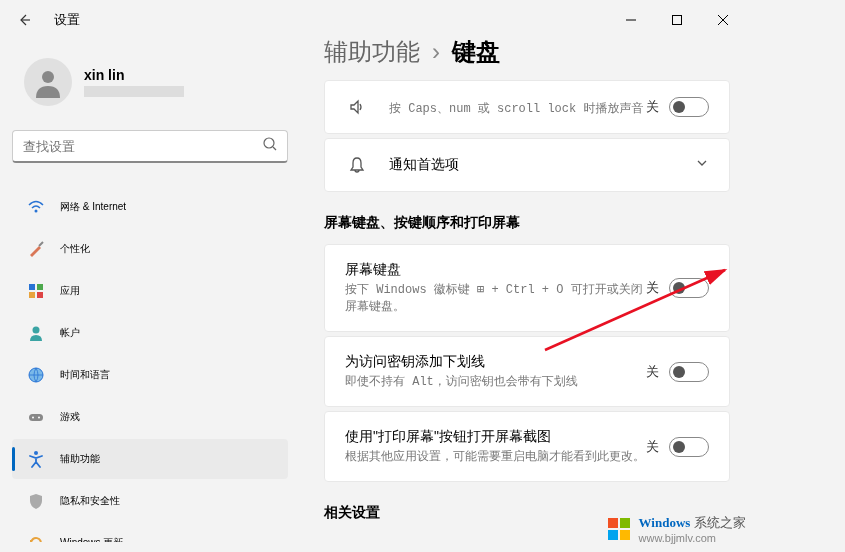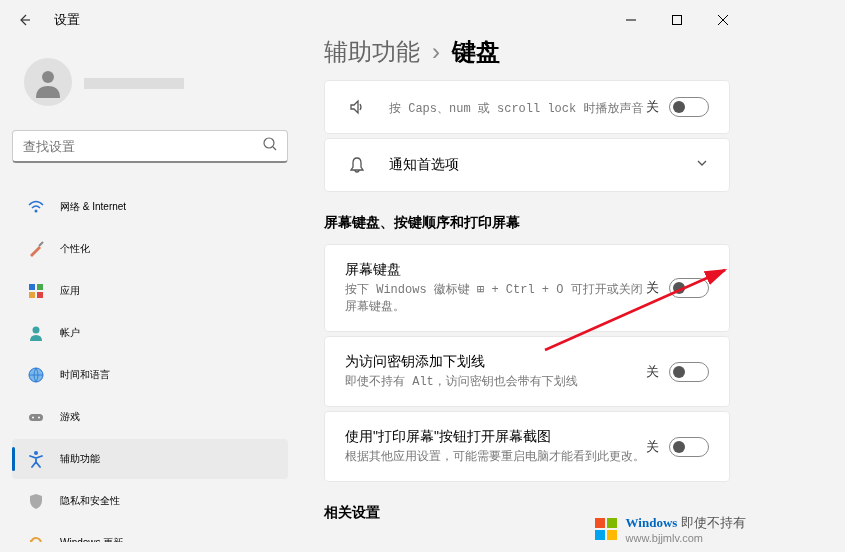--- a/index.html
+++ b/index.html
@@ -96,20 +96,21 @@
   <div class="content">
     <div class="sidebar">
       <div class="user-section">
         <div class="avatar">
           <svg width="32" height="32" viewBox="0 0 32 32">
               <circle cx="16" cy="11" r="6" fill="#888"></circle>
               <path d="M4 32 Q4 20 16 20 Q28 20 28 32" fill="#888"></path>
             </svg>
         </div>
         <div class="user-info">
+          <div class="user-name">xin lin</div>
           <div class="user-email"></div>
         </div>
       </div>
 
       <div class="search-box">
         <input class="search-input" placeholder="查找设置" style="">
         <span class="search-icon">
           <svg width="14" height="14" viewBox="0 0 14 14">
               <circle cx="6" cy="6" r="5" stroke="#666" fill="none" stroke-width="1.2"></circle>
               <path d="M10 10 L13 13" stroke="#666" stroke-width="1.2"></path>
@@ -305,17 +306,17 @@
 
   <div class="watermark">
     <svg width="28" height="28" viewBox="0 0 28 28">
         <rect x="3" y="3" width="10" height="10" fill="#f25022"></rect>
         <rect x="15" y="3" width="10" height="10" fill="#7fba00"></rect>
         <rect x="3" y="15" width="10" height="10" fill="#00a4ef"></rect>
         <rect x="15" y="15" width="10" height="10" fill="#ffb900"></rect>
       </svg>
     <div>
       <span class="brand">Windows</span>
-      <span>即使不持有</span>
+      <span>系统之家</span>
       <div class="sub">www.bjjmlv.com</div>
     </div>
   </div>
 </div>
 
 </body></html>

